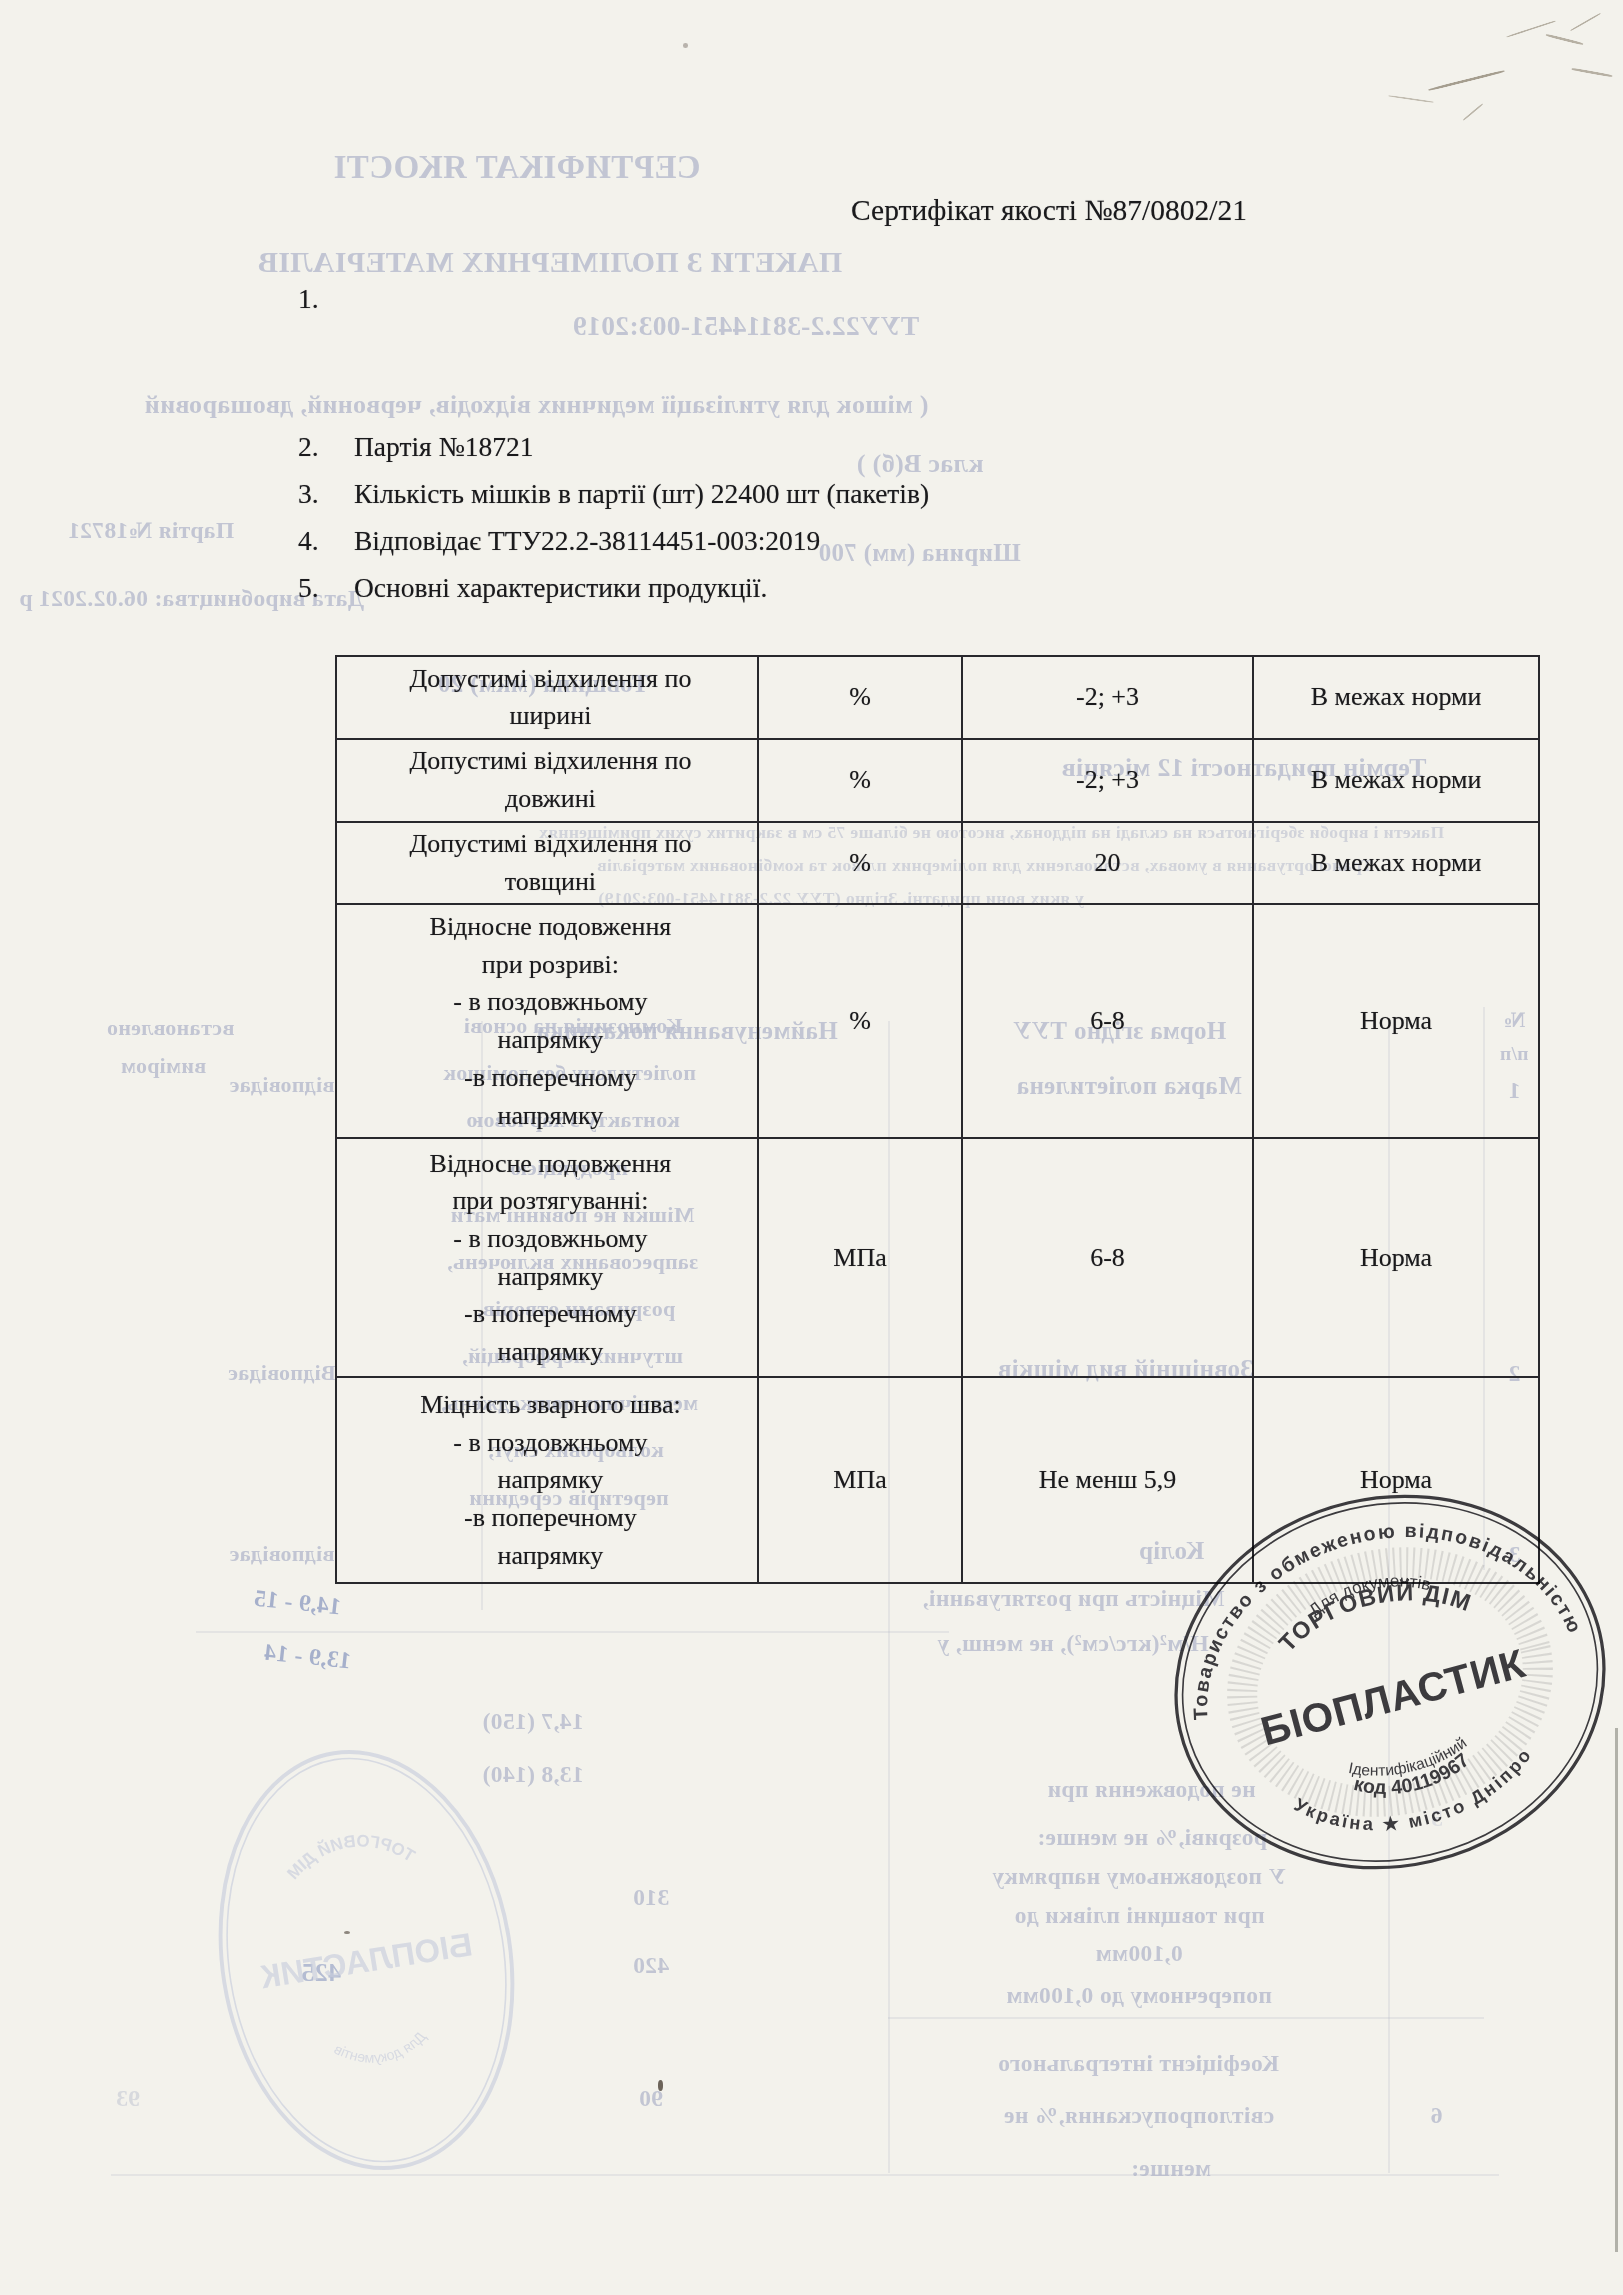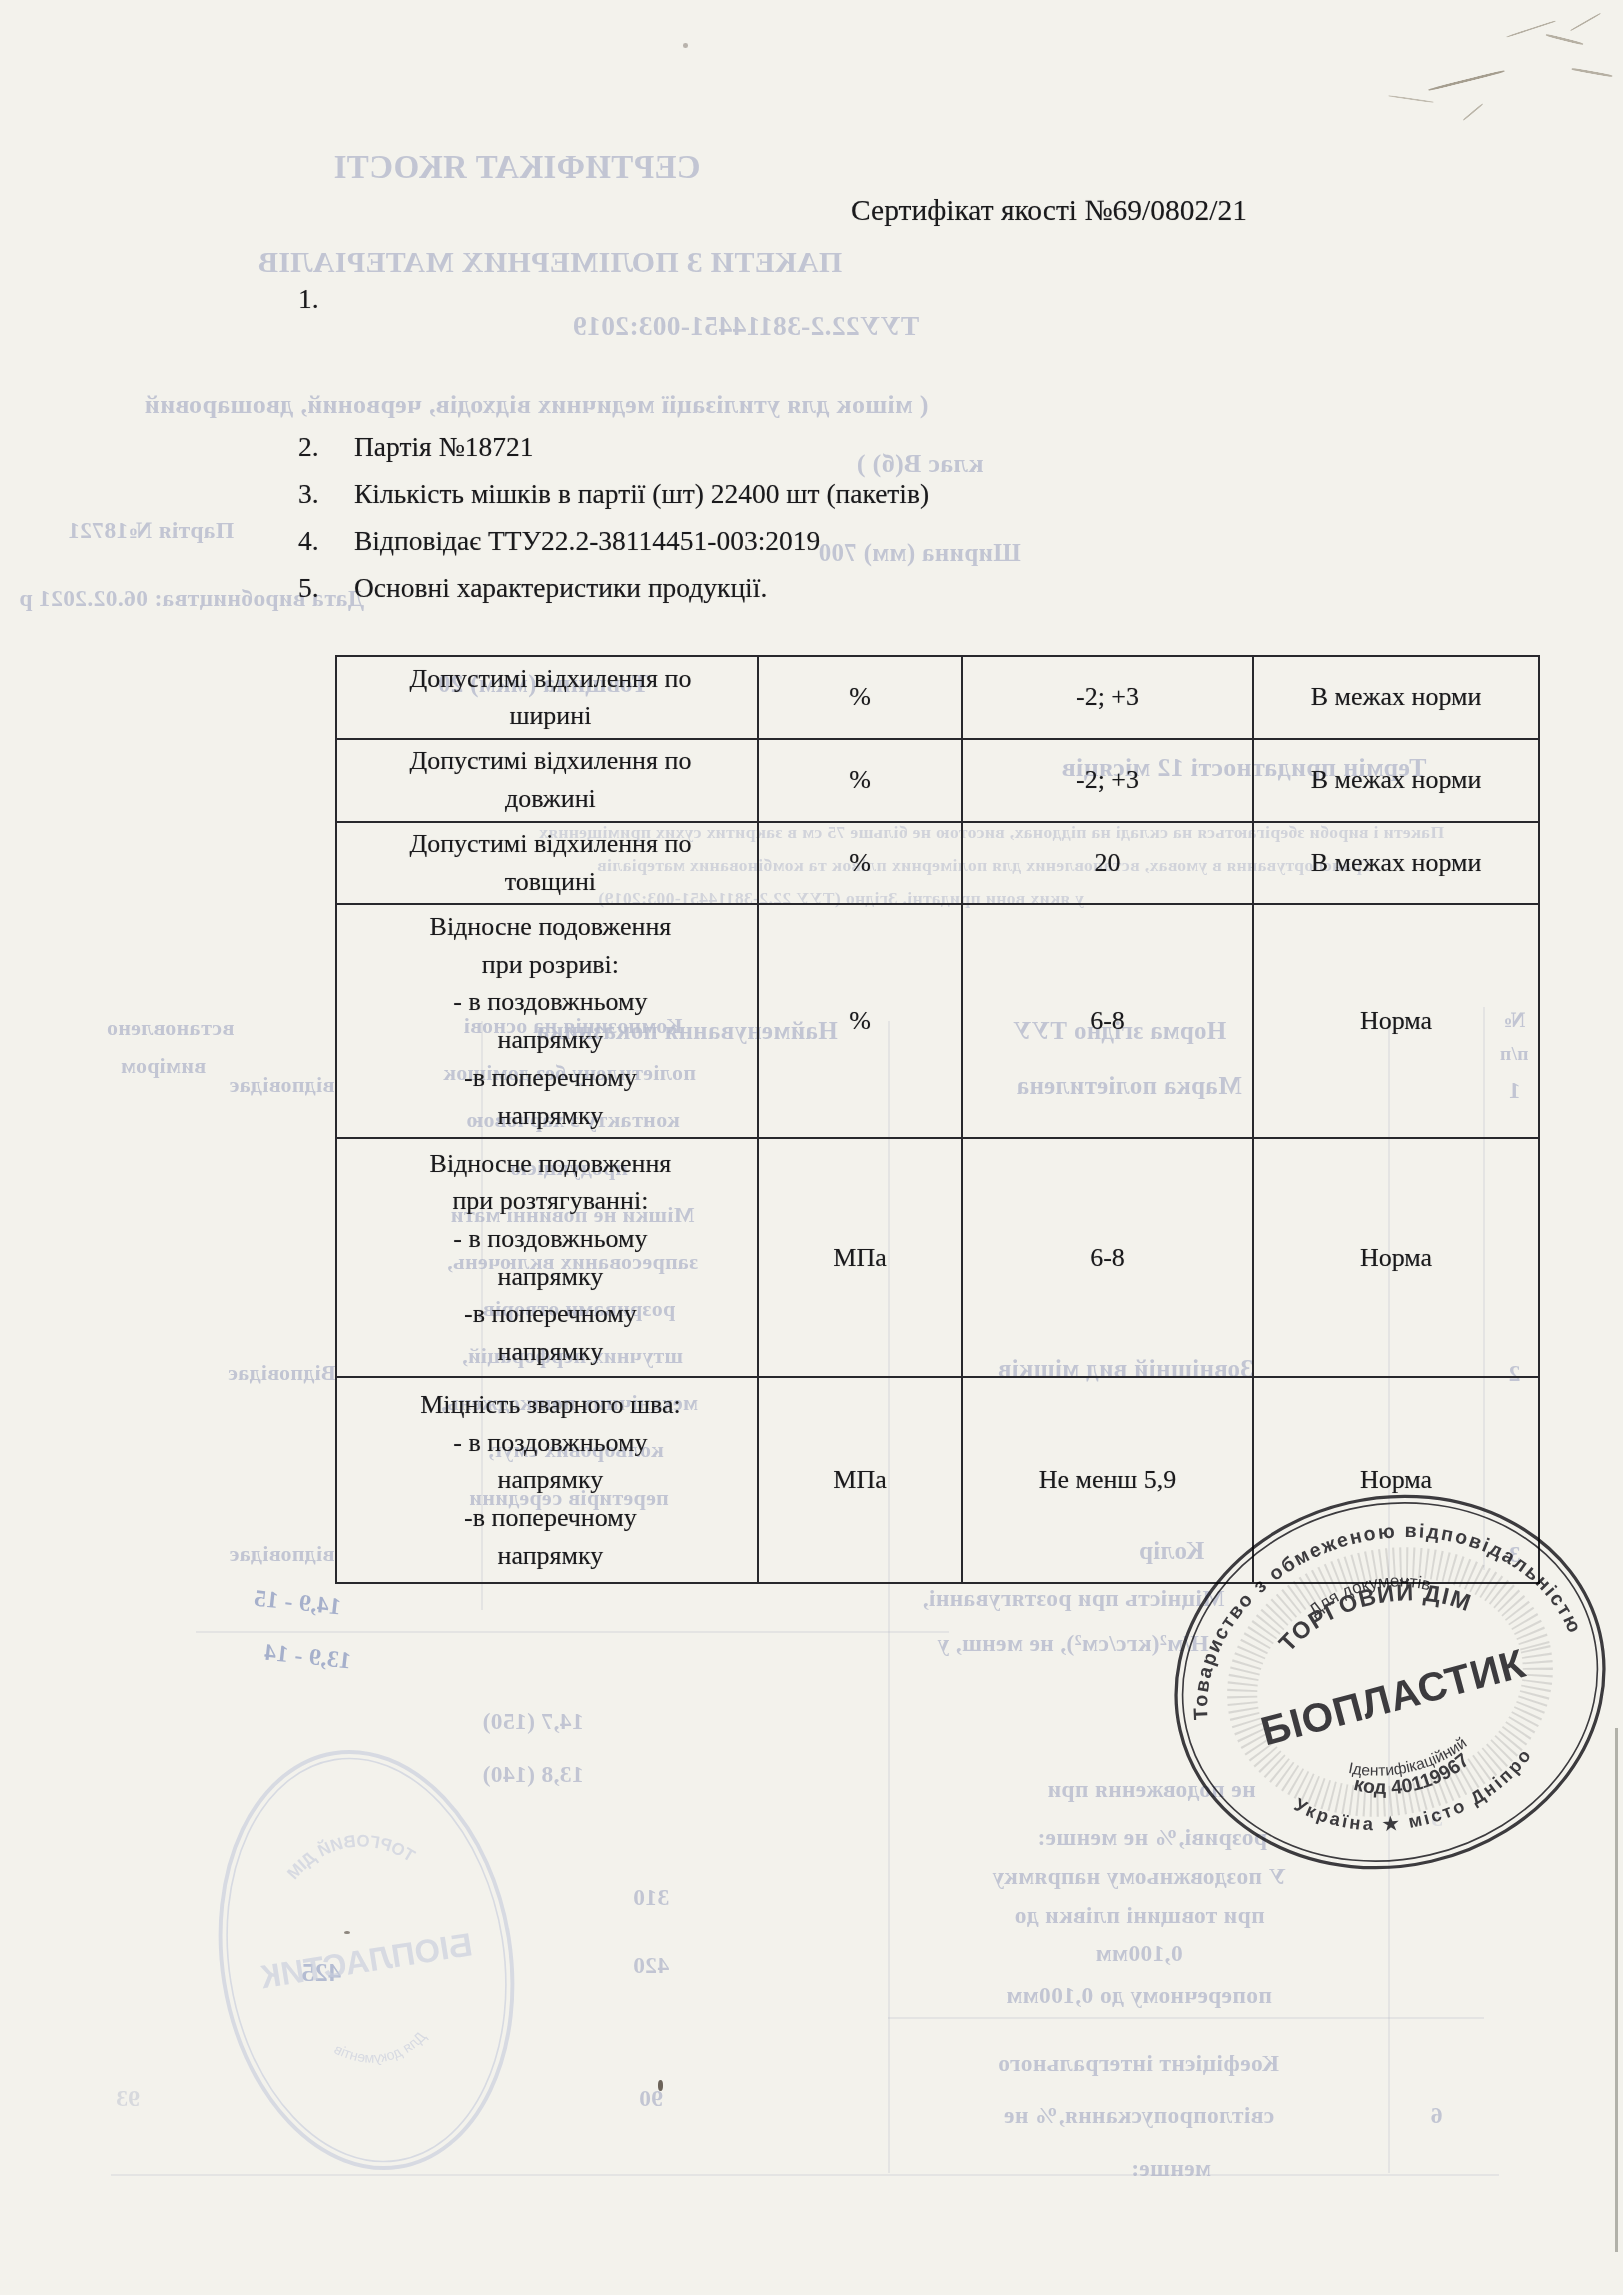--- a/index.html
+++ b/index.html
@@ -128,21 +128,21 @@
         <textPath href="#gp1" startOffset="50%" text-anchor="middle">ТОРГОВИЙ ДІМ</textPath>
       </text>
       <text x="230" y="348" text-anchor="middle" font-family="Liberation Sans, sans-serif" font-size="50" font-weight="bold" fill="currentColor">БІОПЛАСТИК</text>
       <path id="gp2" d="M 110 400 A 140 180 0 0 0 350 400" fill="none"></path>
       <text font-family="Liberation Sans, sans-serif" font-size="22" fill="currentColor">
         <textPath href="#gp2" startOffset="50%" text-anchor="middle">Для документів</textPath>
       </text>
     </svg>
   </div>
 
-  <div class="doc-title ink">Сертифікат якості №69/0802/21</div>
+  <div class="doc-title ink">Сертифікат якості №87/0802/21</div>
 
   <div class="list-item ink" style="left:298px;top:274px;width:1152px;">
     <span class="num">1.</span>
   </div>
   <div class="list-item ink" style="left:298px;top:422px;">
     <span class="num">2.</span>
     <span class="txt">Партія №18721</span>
   </div>
   <div class="list-item ink" style="left:298px;top:469px;">
     <span class="num">3.</span>

